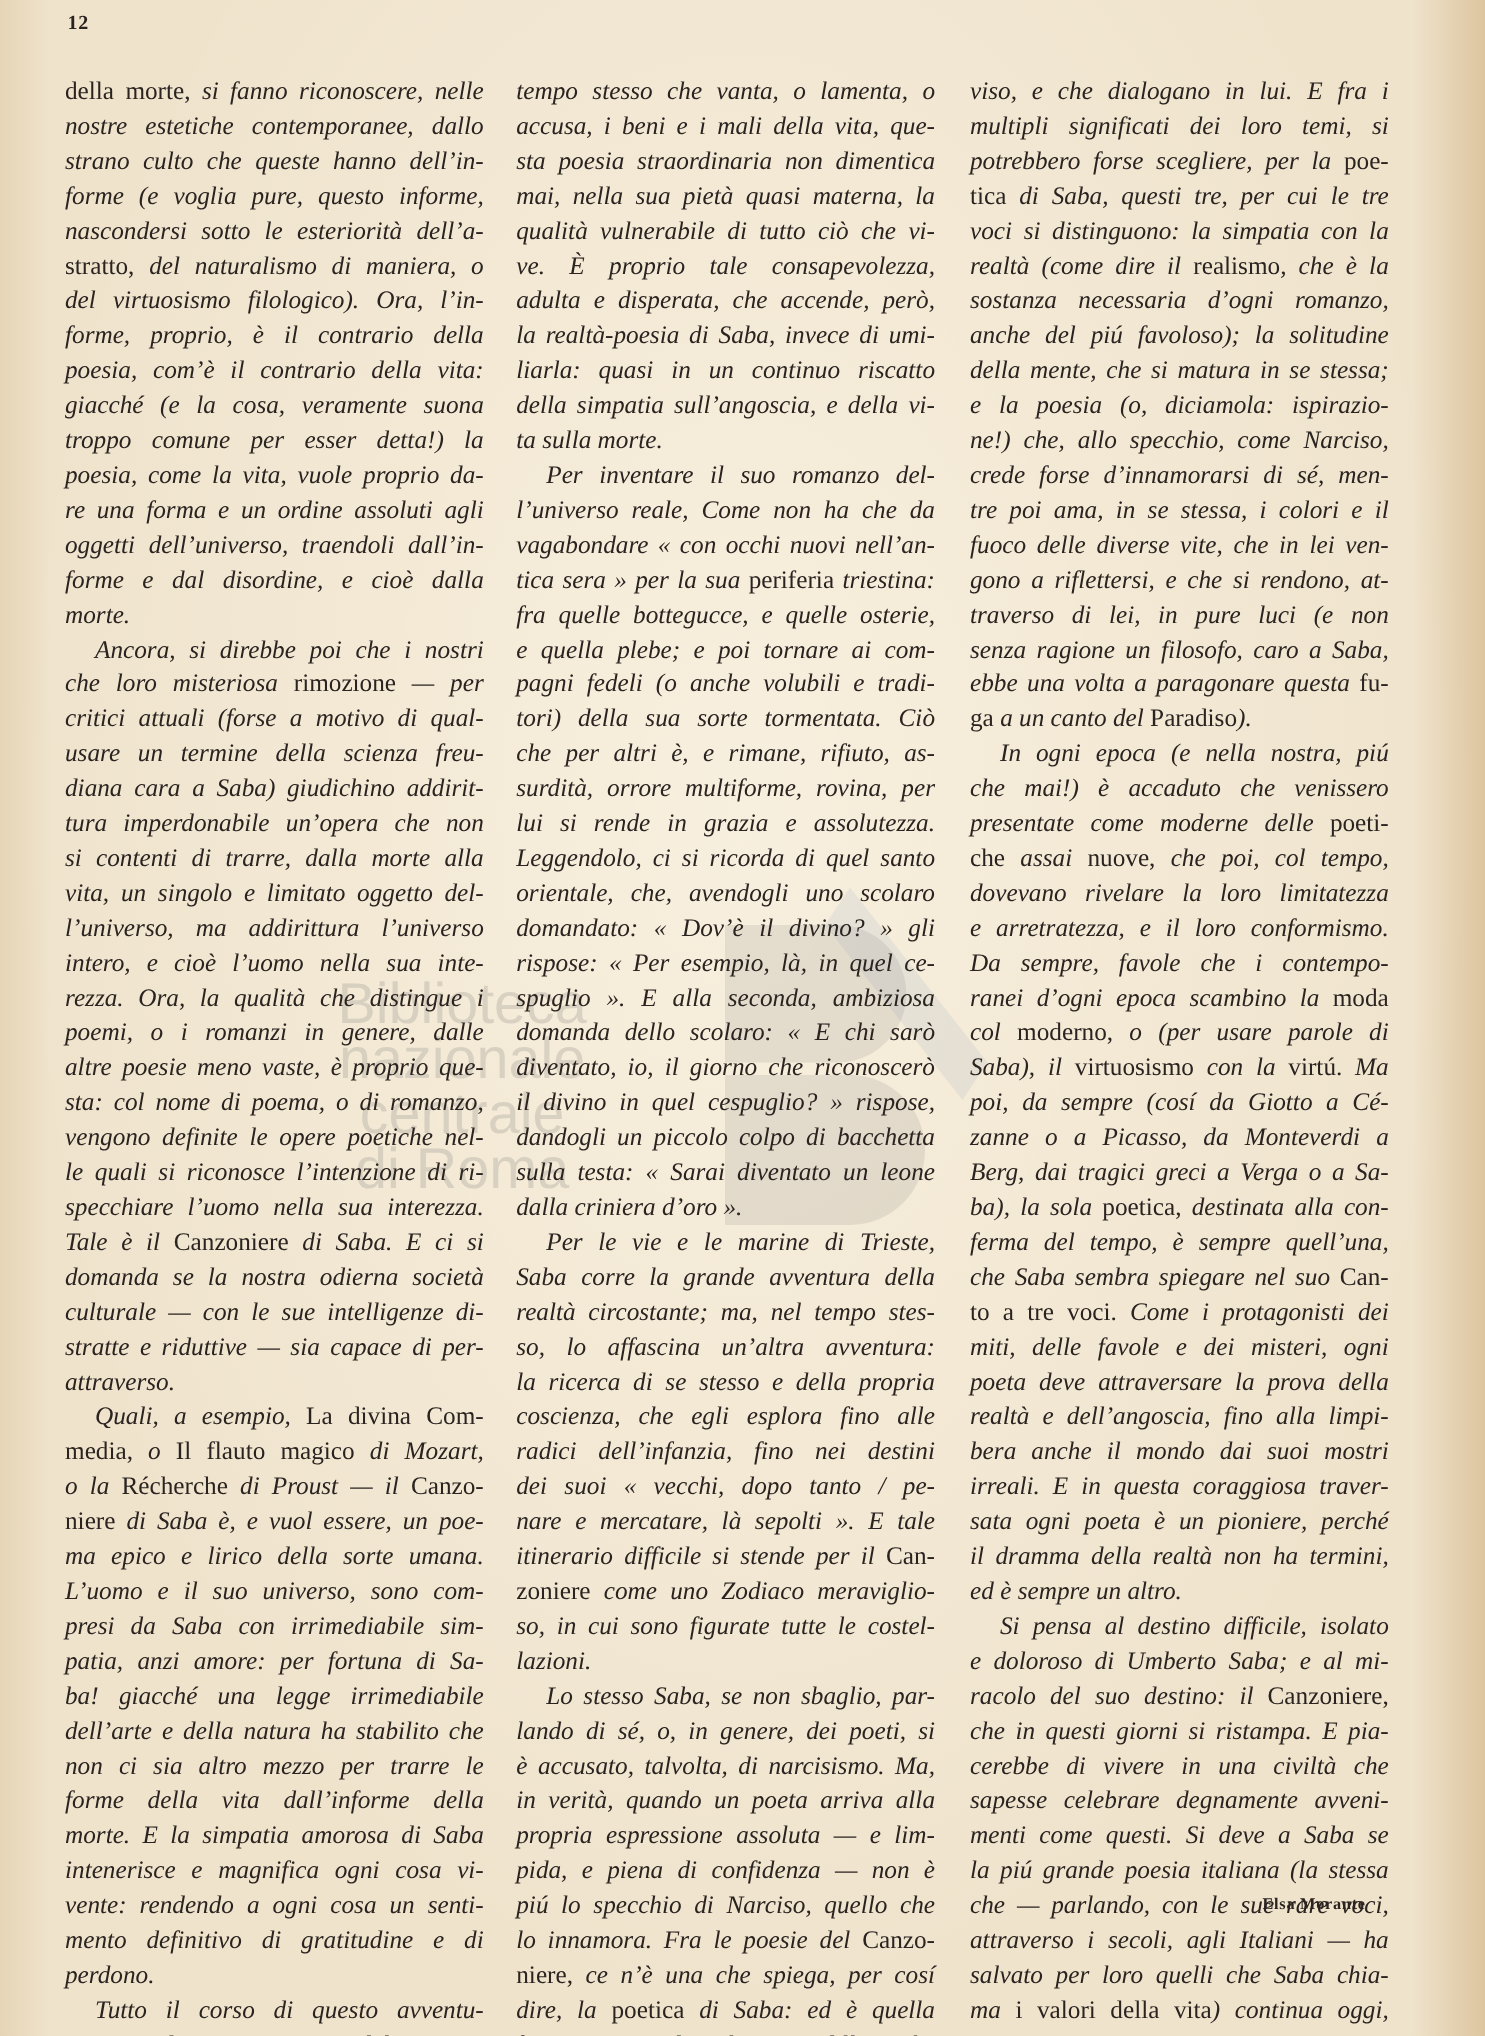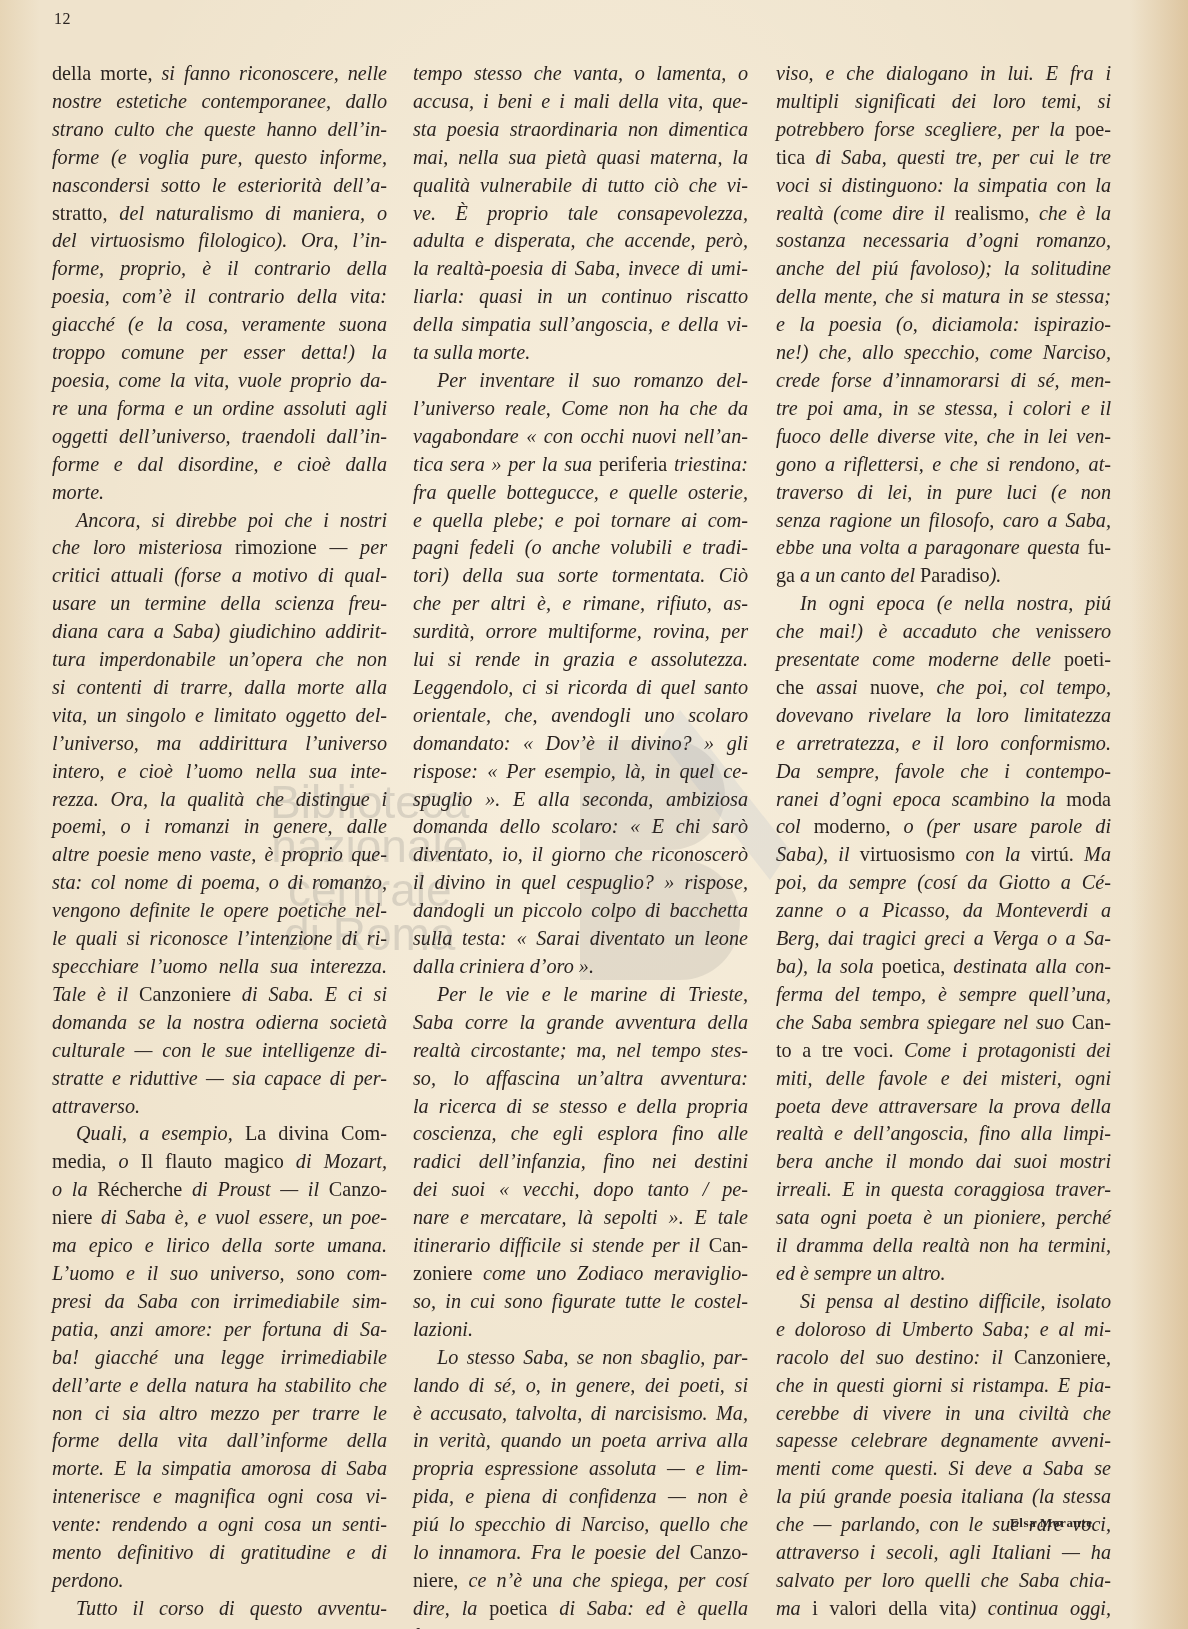--- a/index.html
+++ b/index.html
@@ -8,21 +8,21 @@
     background: #efe3cc;
     background-image:
       radial-gradient(ellipse at 50% 40%, rgba(255,250,238,0.55) 0%, rgba(255,250,238,0) 70%),
       linear-gradient(90deg, rgba(214,186,140,0.35) 0px, rgba(214,186,140,0) 40px, rgba(214,186,140,0) 1130px, rgba(206,172,122,0.55) 1188px);
     position: relative;
     font-family: "DejaVu Serif", "Liberation Serif", serif;
     color: #2a2320;
   }
   .page-number {
     position: absolute; left: 54px; top: 10px;
-    font-family: "Liberation Serif", serif; font-weight: normal;
+    font-family: "Liberation Serif", serif; font-weight: bold;
     font-size: 16px; letter-spacing: 0.5px; color: #2a2320;
   }
   .column {
     position: absolute; top: 60px; width: 335px;
     font-family: "Liberation Serif", serif;
     font-size: 20.2px; line-height: 27.9px;
   }
   .col1 { left: 52px; }
   .col2 { left: 413px; }
   .col3 { left: 776px; }

